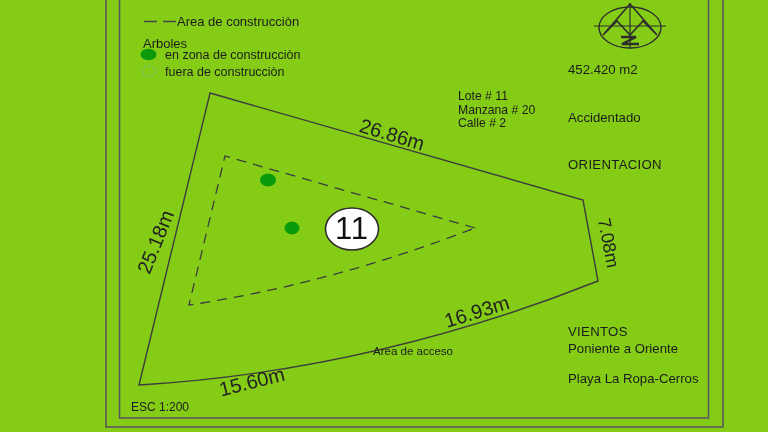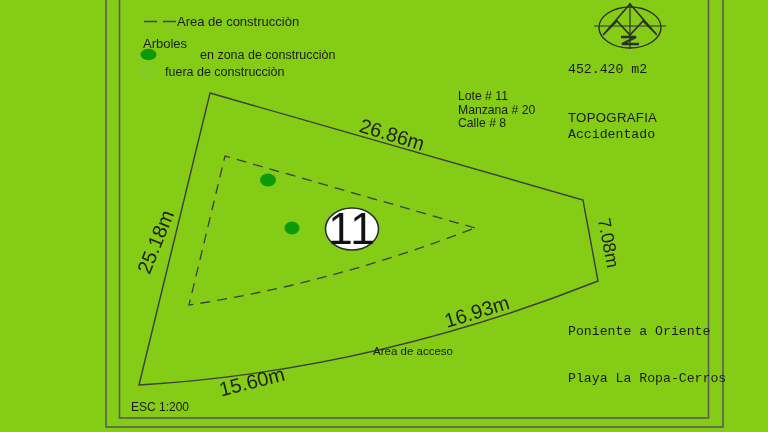--- a/index.html
+++ b/index.html
@@ -7,25 +7,25 @@
     position:relative;width:768px;height:432px;background:#84cc16;overflow:hidden;
     font-family:"Liberation Sans",sans-serif;color:#1c1c1c;
   }
   #linework{position:absolute;left:0;top:0;width:768px;height:432px;}
   .abs{position:absolute;white-space:nowrap;}
   .center{transform:translate(-50%,-50%);}
   .legend-label{font-size:13px;}
   .legend-small{font-size:12.5px;}
   .lotinfo{font-size:12.2px;line-height:13.5px;margin-left:28px;}
   .prop-label{font-size:13.2px;letter-spacing:.3px;}
-  .prop-value{font-size:13.2px;font-family:Liberation Mono, monospace;}
+  .prop-value{font-size:13.2px;}
   .prop-block{line-height:16.5px;}
   .meas{font-size:20px;color:#222;}
   .meas-small{font-size:18px;color:#222;}
-  .lot-number{font-size:44px;letter-spacing:1px;color:#111;text-align:center;}
+  .lot-number{font-size:31px;letter-spacing:1px;color:#111;text-align:center;}
   .tiny{font-size:11.5px;}
   .scale{font-size:12px;}
 </style>
 </head>
 <body>
 
 <div id="stage">
 
   <svg id="linework" viewBox="0 0 768 432">
 
@@ -54,44 +54,45 @@
     <svg class="abs" style="left:144px;top:19px;" width="32" height="5">
       <line x1="0" y1="2.5" x2="32" y2="2.5" stroke="#444" stroke-width="1.6" stroke-dasharray="13 6"></line>
     </svg>
     <div class="abs legend-label" style="left:177px;top:14px;">Area de construcciòn</div>
 
     <div class="abs legend-label" style="left:143px;top:36px;">Arboles</div>
 
     <svg class="abs" style="left:140px;top:48px;" width="17" height="13">
       <ellipse cx="8.5" cy="6.5" rx="8" ry="5.8" fill="#0a9a0a"></ellipse>
     </svg>
-    <div class="abs legend-small" style="left:165px;top:48px;margin-left:35px;">en zona de construcciòn</div>
+    <div class="abs legend-small" style="left:165px;top:48px;">en zona de construcciòn</div>
 
     <svg class="abs" style="left:141px;top:65px;" width="15" height="13">
       <ellipse cx="7.5" cy="6.2" rx="6.6" ry="5.6" fill="none" stroke-width="1.4" stroke-dasharray="2.5 2.2" stroke="#76c476"></ellipse>
     </svg>
     <div class="abs legend-small" style="left:165px;top:65px;">fuera de construcciòn</div>
   </div>
 
   <div class="abs lotinfo" style="left:430px;top:90px;">
     <div>Lote # 11</div>
     <div>Manzana # 20</div>
-    <div>Calle # 8</div>
+    <div>Calle # 2</div>
   </div>
 
   <div class="abs prop-block" style="left:568px;top:62px;">
     <div class="prop-value">452.420 m2</div>
   </div>
   <div class="abs prop-block" style="left:568px;top:110px;">
-    <div class="prop-label">TOPOGRAFIA</div>
     <div class="prop-value">Accidentado</div>
   </div>
   <div class="abs prop-block" style="left:568px;top:157px;">
+    <div class="prop-label">ORIENTACION</div>
   </div>
   <div class="abs prop-block" style="left:568px;top:324px;">
+    <div class="prop-label">VIENTOS</div>
     <div class="prop-value">Poniente a Oriente</div>
   </div>
   <div class="abs prop-block" style="left:568px;top:371px;">
     <div class="prop-value">Playa La Ropa-Cerros</div>
   </div>
 
   <div class="abs meas" style="left:392px;top:135px;transform:translate(-50%,-50%) rotate(17deg);">26.86m</div>
   <div class="abs meas" style="left:156px;top:242px;transform:translate(-50%,-50%) rotate(-68deg);">25.18m</div>
   <div class="abs meas-small" style="left:608px;top:243px;transform:translate(-50%,-50%) rotate(79deg);">7.08m</div>
   <div class="abs meas" style="left:477px;top:312px;transform:translate(-50%,-50%) rotate(-17deg);">16.93m</div>

